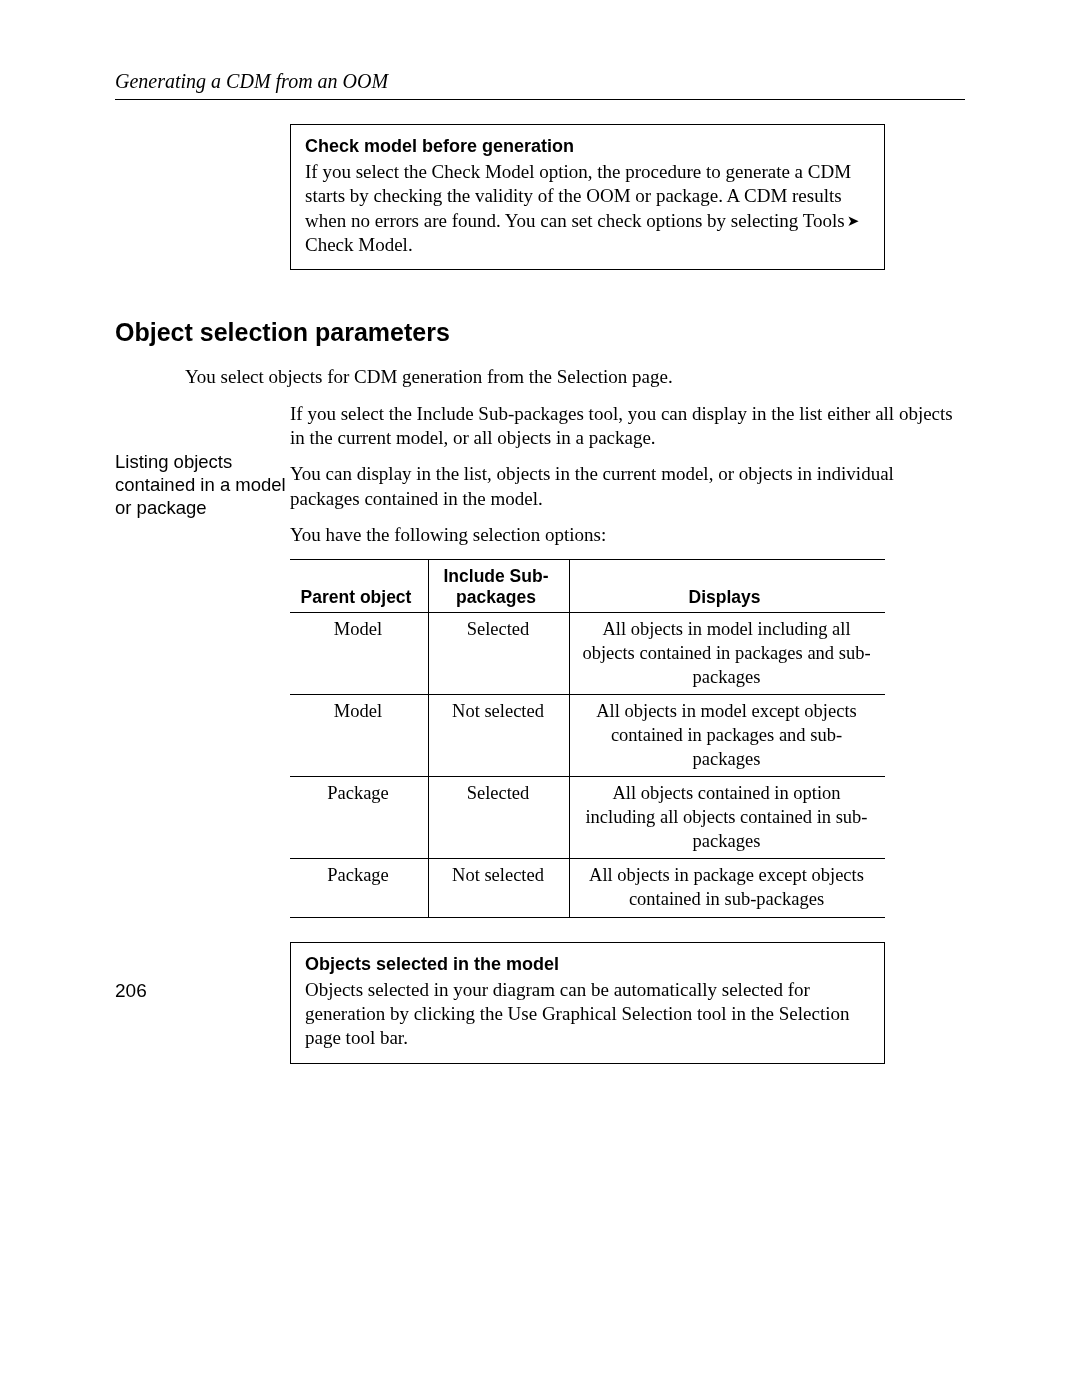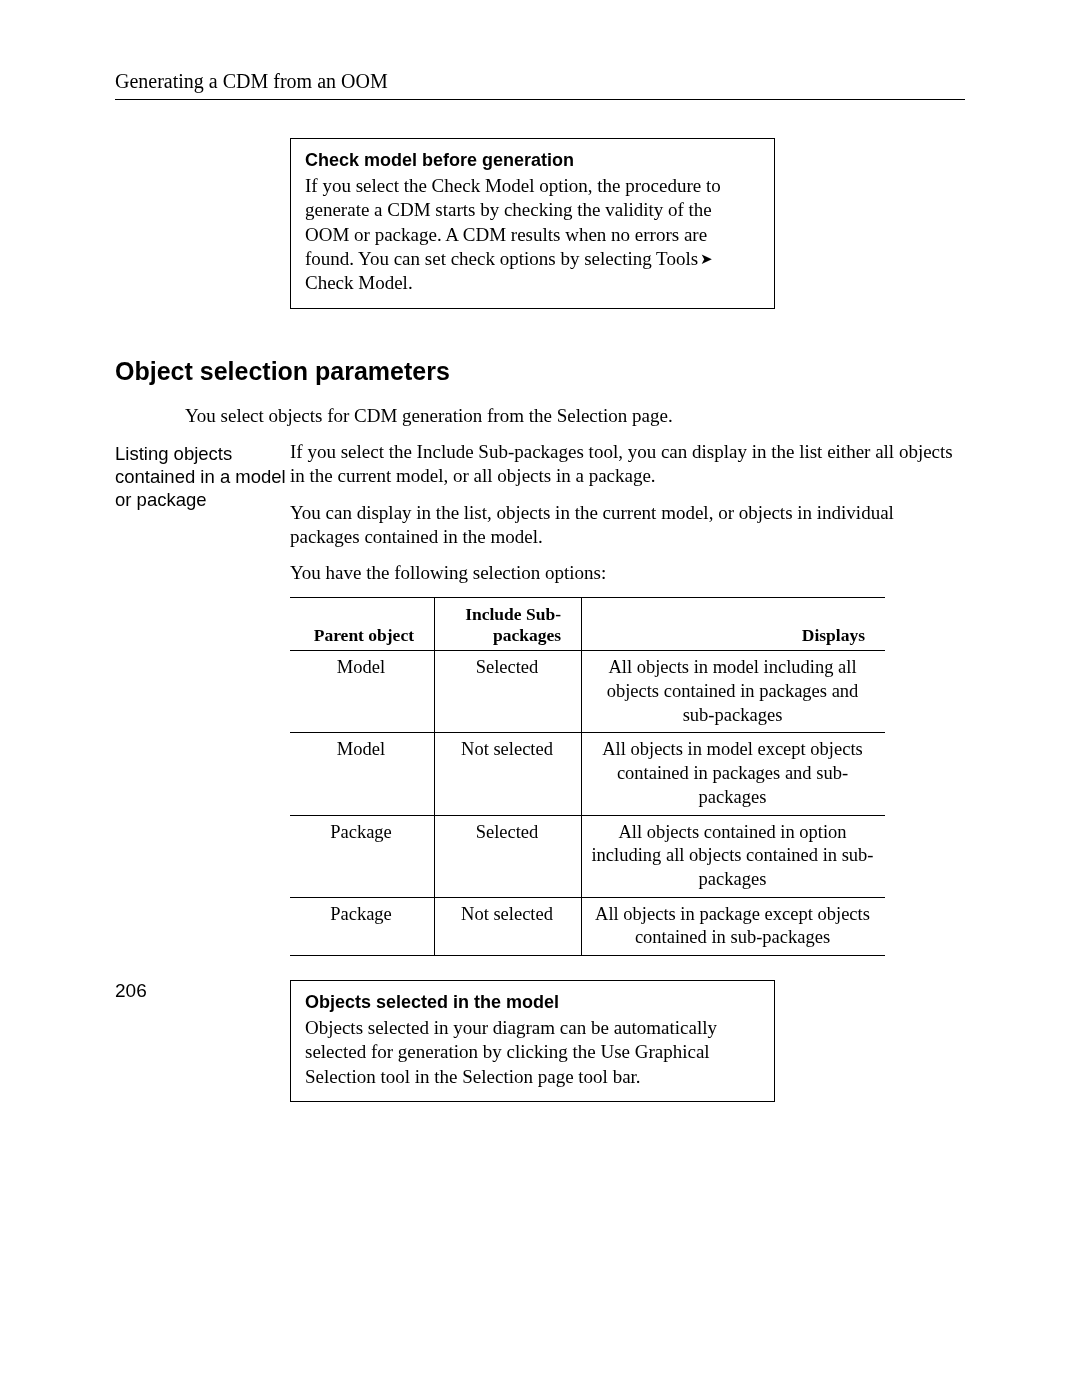--- a/index.html
+++ b/index.html
@@ -13,30 +13,31 @@
     color: #000;
   }
   .page {
     position: relative;
     width: 1080px;
     height: 1397px;
     box-sizing: border-box;
     padding: 70px 115px 0 115px;
   }
   .running-head {
+    font-style: italic;
     font-size: 20px;
     padding-bottom: 6px;
     border-bottom: 1.5px solid #000;
-    margin-bottom: 38px;
+    margin-bottom: 24px;
   }
   .note-box {
     border: 1.5px solid #000;
     padding: 10px 14px 12px 14px;
     margin-left: 175px;
-    width: 485px;
+    width: 595px;
     box-sizing: border-box;
     line-height: 1.28;
   }
   .note-title {
     font-family: Arial, Helvetica, sans-serif;
     font-weight: bold;
     font-size: 18px;
     margin-bottom: 2px;
   }
   .arrow {
@@ -56,20 +57,21 @@
     align-items: flex-start;
     margin-bottom: 0;
   }
   .side-label {
     width: 175px;
     flex: 0 0 175px;
     font-family: Arial, Helvetica, sans-serif;
     font-size: 18.5px;
     line-height: 1.25;
     padding-top: 2px;
+    margin-top: 46px;
   }
   .body-col {
     flex: 1;
     line-height: 1.28;
   }
   .body-col p {
     margin: 0 0 12px 0;
   }
   .indent-block {
     margin-left: 70px;
@@ -78,26 +80,26 @@
     margin: 0 0 12px 0;
     line-height: 1.28;
   }
   table.opts {
     border-collapse: collapse;
     margin-left: 175px;
     width: 595px;
     font-size: 18.5px;
   }
   table.opts th {
-    font-family: Liberation Serif, serif;
+    font-family: Liberation Sans, sans-serif;
     font-weight: bold;
     font-size: 17.5px;
-    text-align: right;
+    text-align: center;
     vertical-align: bottom;
-    padding: 6px 20px 4px 8px;
+    padding: 6px 14px 4px 8px;
     border-top: 1.5px solid #000;
     border-bottom: 1.5px solid #000;
   }
   table.opts td {
     vertical-align: top;
     padding: 5px 10px 5px 8px;
     line-height: 1.28;
     border-bottom: 1px solid #000;
     text-align: center;
   }

